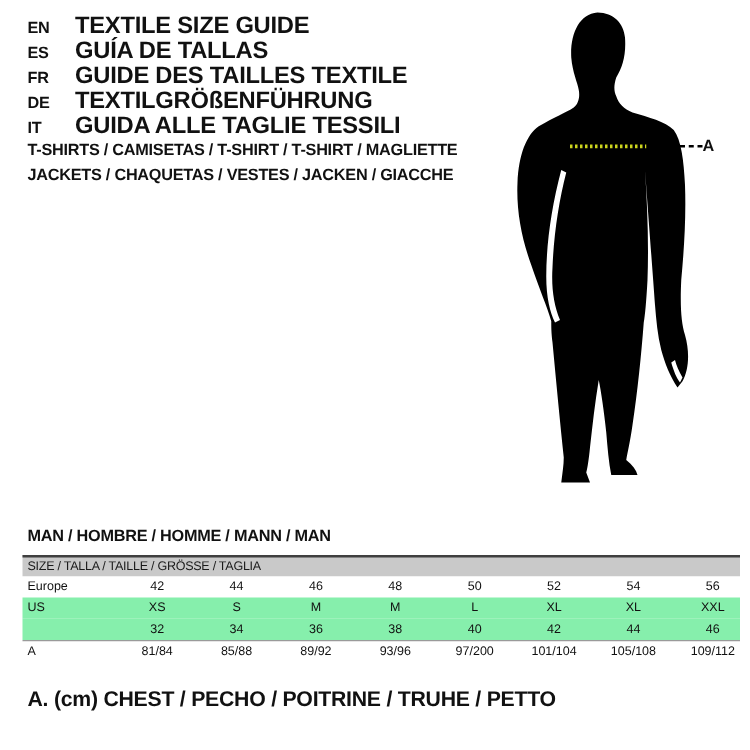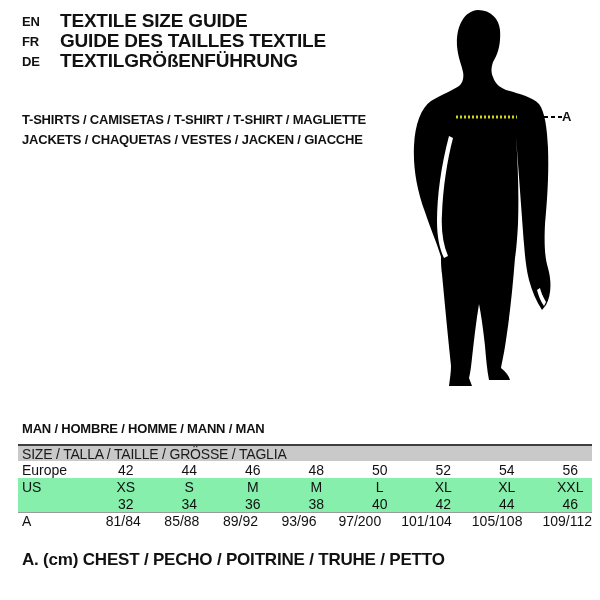--- a/index.html
+++ b/index.html
@@ -14,21 +14,21 @@
   .lang-label{font-size:19px;font-weight:bold;letter-spacing:-0.2px;}
   
   .categories{position:absolute;left:22px;top:110px;}
   .cat-line{font-size:13px;font-weight:bold;letter-spacing:-0.2px;line-height:20px;white-space:nowrap;}
   
   .figure-wrap{position:absolute;left:365px;top:6px;width:200px;height:384px;}
   .measure-label{position:absolute;left:562px;top:109px;font-size:13px;font-weight:bold;}
   
   .section-title{position:absolute;left:22px;top:421px;font-size:13px;font-weight:bold;letter-spacing:-0.2px;white-space:nowrap;}
   
-  .size-table{position:absolute;left:18px;top:444px;width:574px;font-size:14px;}
+  .size-table{position:absolute;left:18px;top:444px;width:574px;font-size:10px;}
   .thead{
     background:#c9c9c9;border-top:2px solid #3f3f3f;height:15px;
     display:flex;align-items:center;padding-left:4px;letter-spacing:-0.2px;color:#1a1a1a;
   }
   .trow{display:grid;grid-template-columns:66px repeat(8,1fr);height:17px;align-items:center;gap:20px;}
   .trow.stripe{background:#86efac;}
   .trow.topline{border-top:1px solid #9a9a9a;height:16px;}
   .tlabel{padding-left:4px;text-align:left;}
   .tcell{text-align:center;}
   
@@ -38,26 +38,34 @@
 <body>
 
 <div id="canvas">
 
   <div class="lang-list">
     <div class="lang-row">
       <span class="lang-code">EN</span>
       <span class="lang-label">TEXTILE SIZE GUIDE</span>
     </div>
     <div class="lang-row">
+      <span class="lang-code">ES</span>
+      <span class="lang-label">GUÍA DE TALLAS</span>
+    </div>
+    <div class="lang-row">
       <span class="lang-code">FR</span>
       <span class="lang-label">GUIDE DES TAILLES TEXTILE</span>
     </div>
     <div class="lang-row">
       <span class="lang-code">DE</span>
       <span class="lang-label">TEXTILGRÖßENFÜHRUNG</span>
+    </div>
+    <div class="lang-row">
+      <span class="lang-code">IT</span>
+      <span class="lang-label">GUIDA ALLE TAGLIE TESSILI</span>
     </div>
   </div>
 
   <div class="categories">
     <div class="cat-line">T-SHIRTS / CAMISETAS / T-SHIRT / T-SHIRT / MAGLIETTE</div>
     <div class="cat-line">JACKETS / CHAQUETAS / VESTES / JACKEN / GIACCHE</div>
   </div>
 
   <div class="figure-wrap">
     <svg width="200" height="384" viewBox="0 0 200 384">

